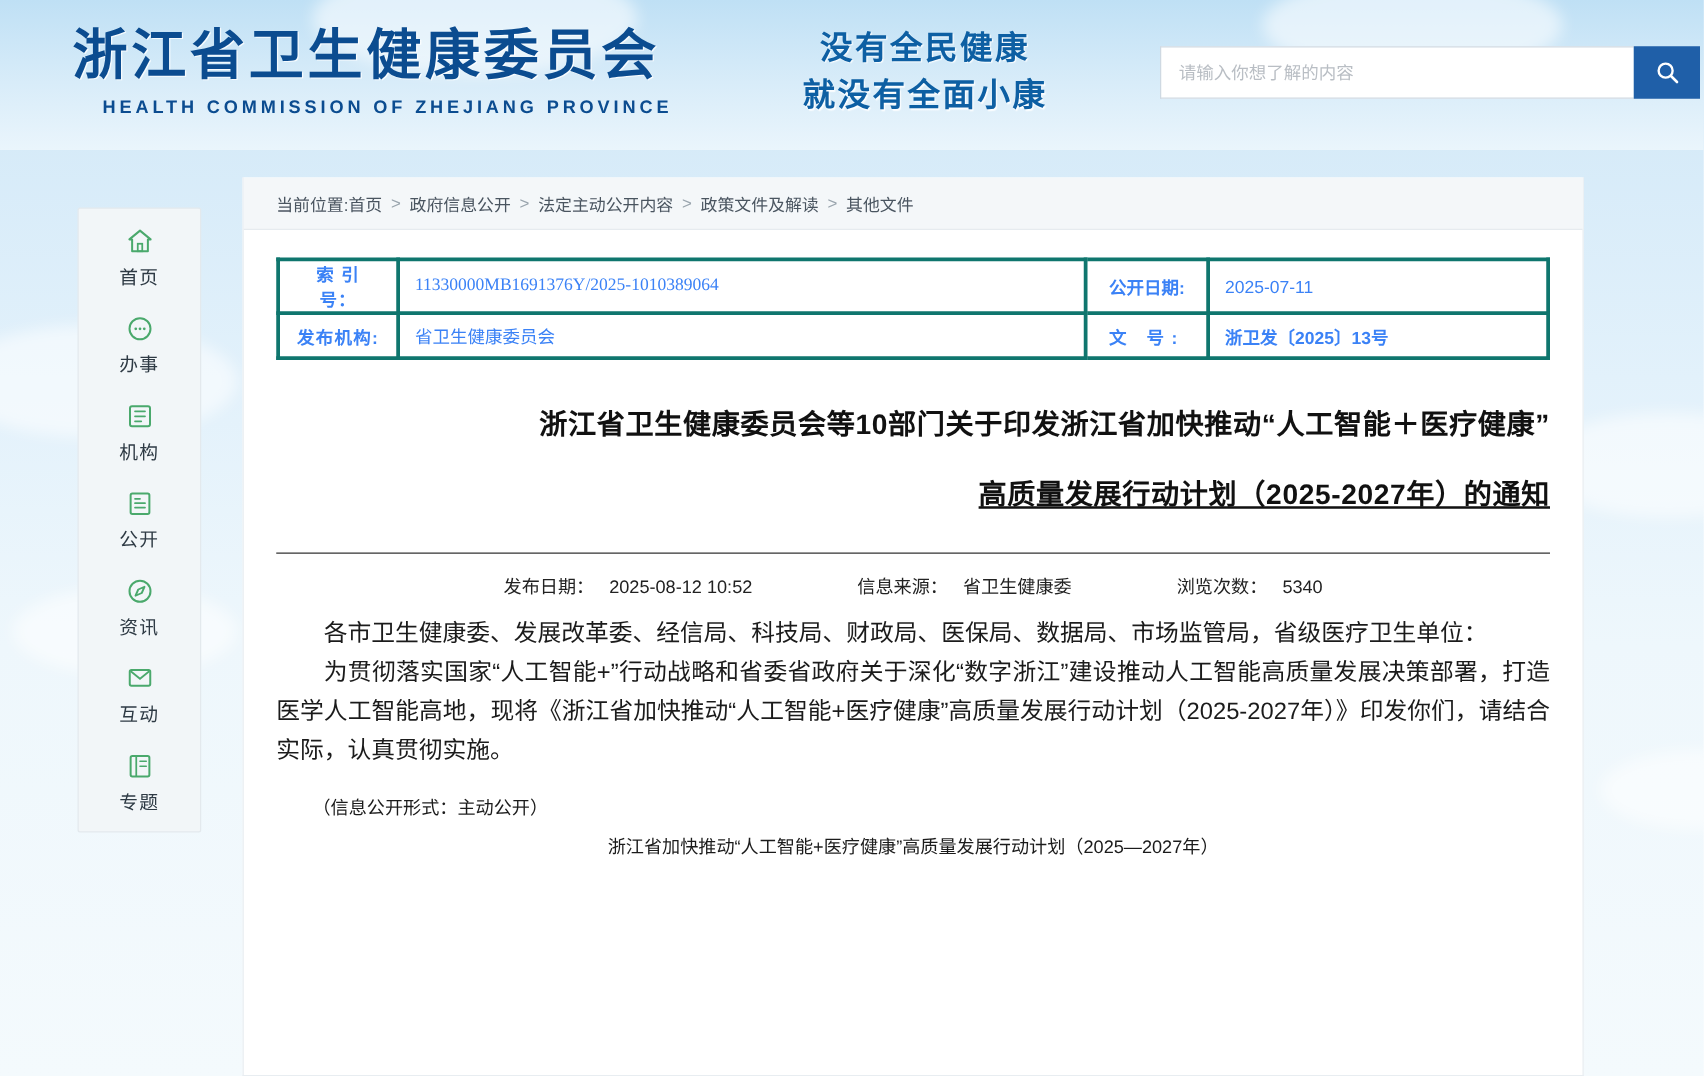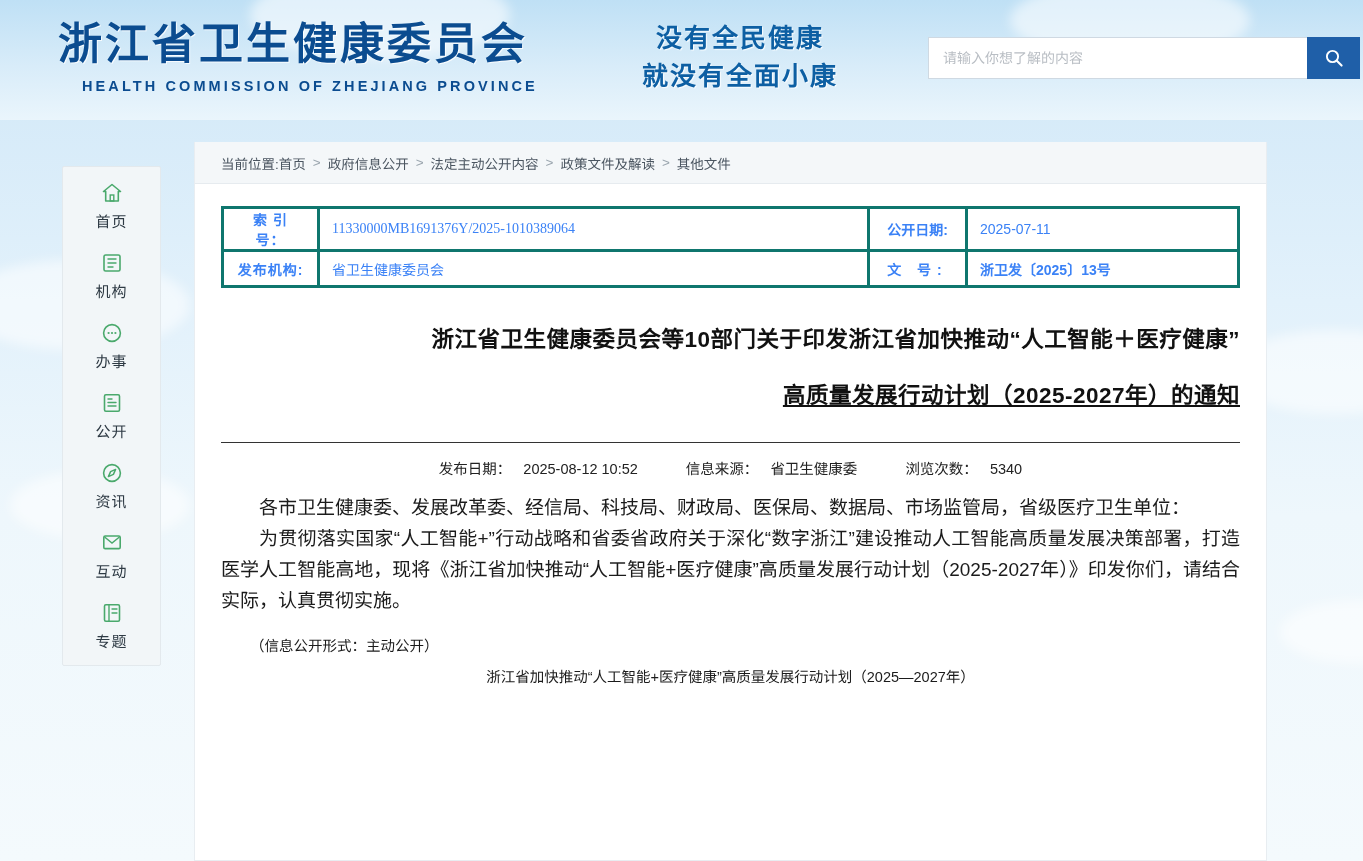--- a/index.html
+++ b/index.html
@@ -203,21 +203,21 @@
     margin: 24px 0 10px 0;
     letter-spacing: 0.5px;
   }
   .title-line2 { display: block; text-decoration: underline; }
   .info-row {
     border-top: 1px solid #333;
     margin-top: 18px;
     padding-top: 14px;
     display: flex;
     justify-content: center;
-    gap: 48px;
+    gap: 84px;
     font-size: 14.5px;
     color: #222;
   }
   .info-row .k { margin-right: 8px; }
   .body-text {
     margin-top: 14px;
     font-size: 19px;
     line-height: 31px;
     color: #1b1b1b;
     text-align: justify;
@@ -292,37 +292,37 @@
             <path d="M12 3.5 3.5 10.5h2.2V20h12.6v-9.5h2.2z" fill="none" stroke="#4aa96c" stroke-width="1.6" stroke-linejoin="round"></path>
             <rect x="10.2" y="14" width="3.6" height="6" fill="none" stroke="#4aa96c" stroke-width="1.4"></rect>
           </svg>
         </span>
         <span class="label">首页</span>
       </div>
 
       <div class="nav-item">
         <span class="nav-ico">
           <svg width="24" height="24" viewBox="0 0 24 24">
-            <rect x="4" y="4" width="16" height="16" rx="1.6" fill="none" stroke="#4aa96c" stroke-width="1.6"></rect>
-            <path d="M8 8h8M8 12h8M8 16h5" stroke="#4aa96c" stroke-width="1.4" stroke-linecap="round"></path>
-          </svg>
-        </span>
-        <span class="label">机构</span>
-      </div>
-
-      <div class="nav-item">
-        <span class="nav-ico">
-          <svg width="24" height="24" viewBox="0 0 24 24">
             <circle cx="12" cy="12" r="8.4" fill="none" stroke="#4aa96c" stroke-width="1.6"></circle>
             <circle cx="8.6" cy="12" r="1.1" fill="#4aa96c"></circle>
             <circle cx="12" cy="12" r="1.1" fill="#4aa96c"></circle>
             <circle cx="15.4" cy="12" r="1.1" fill="#4aa96c"></circle>
           </svg>
         </span>
         <span class="label">办事</span>
+      </div>
+
+      <div class="nav-item">
+        <span class="nav-ico">
+          <svg width="24" height="24" viewBox="0 0 24 24">
+            <rect x="4" y="4" width="16" height="16" rx="1.6" fill="none" stroke="#4aa96c" stroke-width="1.6"></rect>
+            <path d="M8 8h8M8 12h8M8 16h5" stroke="#4aa96c" stroke-width="1.4" stroke-linecap="round"></path>
+          </svg>
+        </span>
+        <span class="label">机构</span>
       </div>
 
       <div class="nav-item">
         <span class="nav-ico">
           <svg width="24" height="24" viewBox="0 0 24 24">
             <rect x="4.5" y="3.8" width="15" height="16.4" rx="1.4" fill="none" stroke="#4aa96c" stroke-width="1.6"></rect>
             <path d="M8 8h4M8 11.5h8M8 15h8" stroke="#4aa96c" stroke-width="1.4" stroke-linecap="round"></path>
           </svg>
         </span>
         <span class="label">公开</span>

